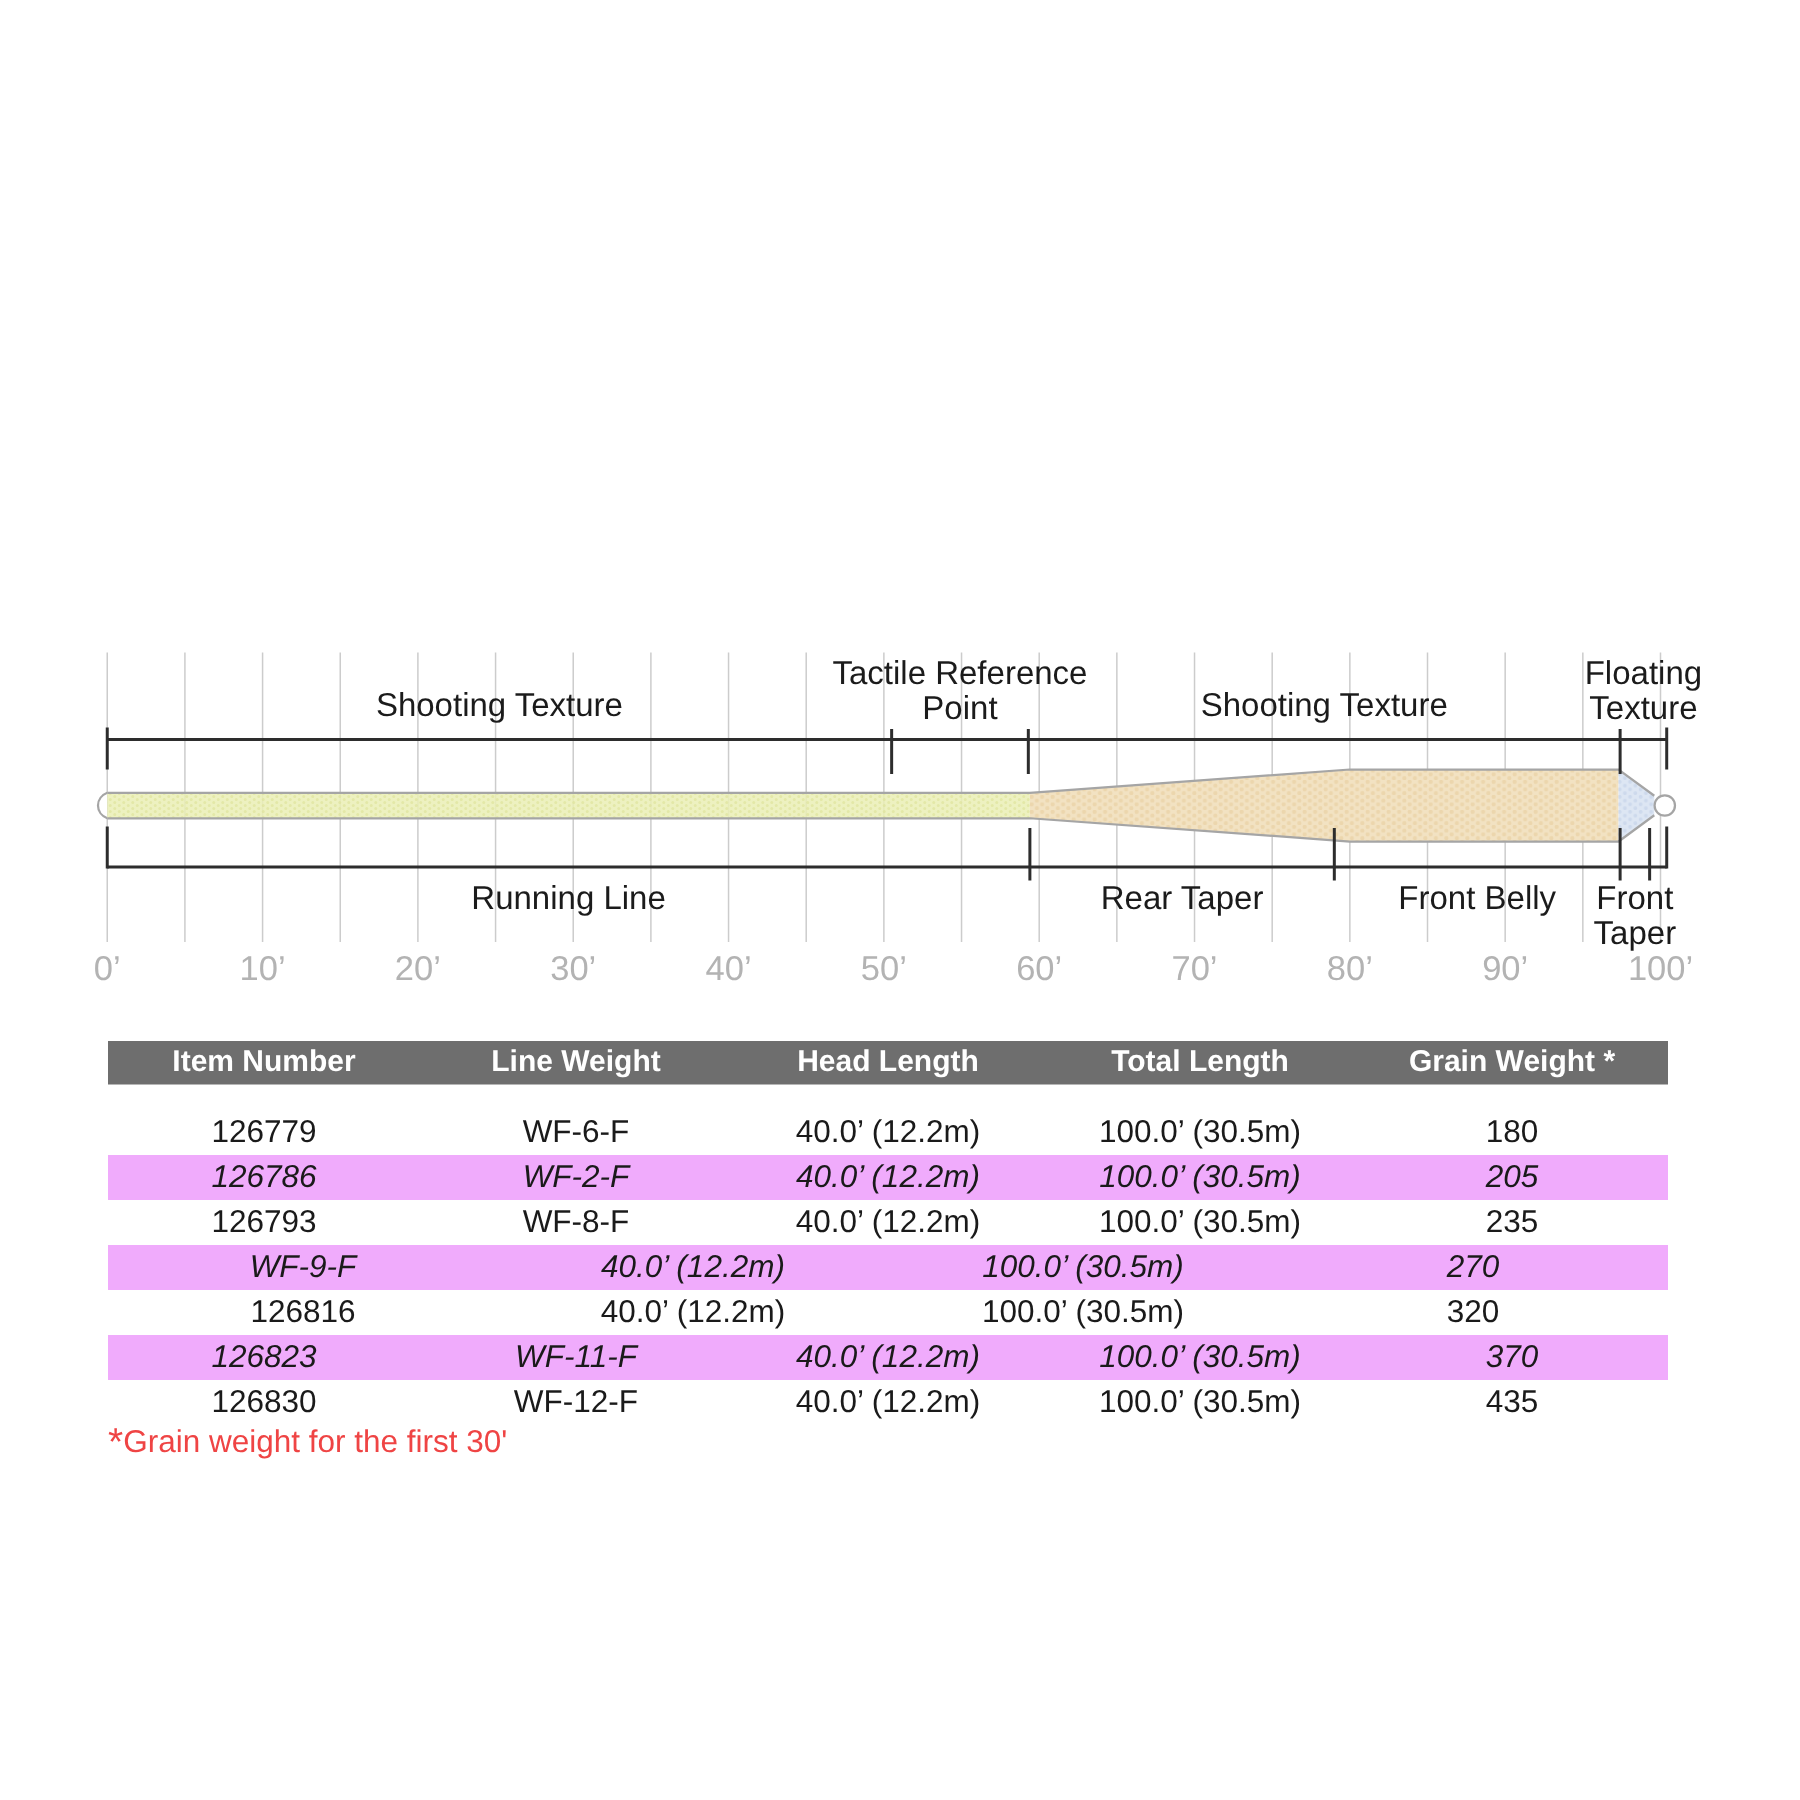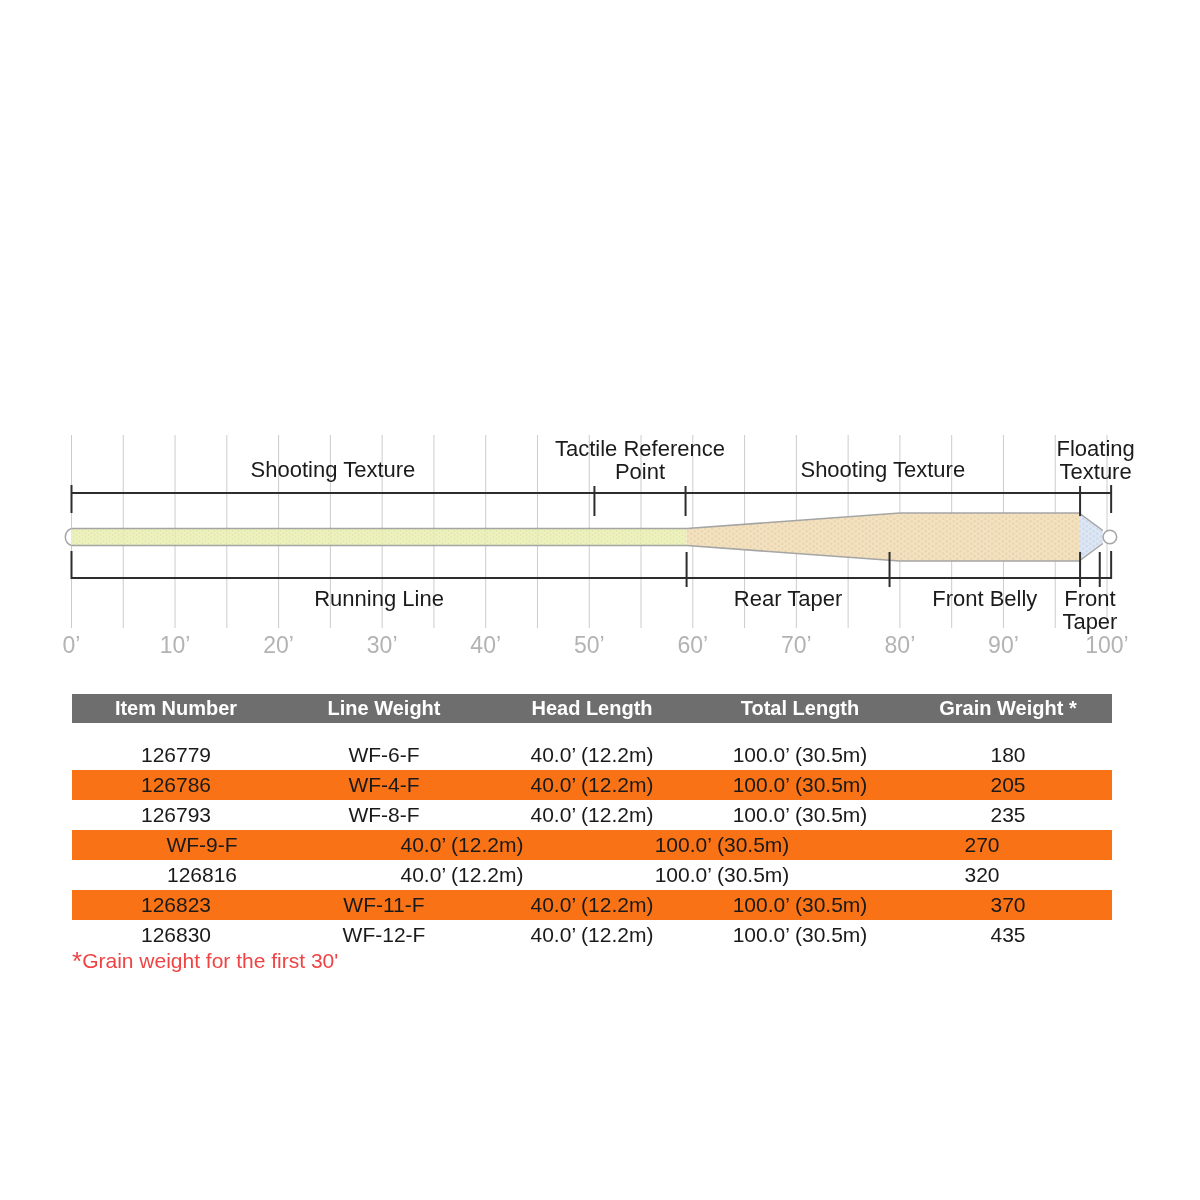--- a/index.html
+++ b/index.html
@@ -8,21 +8,21 @@
     font-family:"Liberation Sans",sans-serif;overflow:hidden;
   }
   svg{position:absolute;left:0;top:0;}
   svg text{font-family:"Liberation Sans",sans-serif;}
   .dlabel{font-size:22px;fill:#1b1b1b;}
   .axis-label{font-size:23px;fill:#b3b3b3;}
   .spec-table{position:absolute;left:72px;top:694px;width:1040px;}
   .thead{display:flex;height:29px;background:#6e6e6e;margin-bottom:17px;}
   .th{flex:1;color:#ffffff;font-weight:bold;font-size:20px;line-height:29px;text-align:center;white-space:nowrap;}
   .tr{display:flex;height:30px;background:#ffffff;align-items:flex-end;}
-  .tr.alt{background:#f97316;}
+  .tr.alt{background:#f0abfc;font-style:italic;}
   .td{flex:1;font-size:21px;line-height:30px;text-align:center;color:#1a1a1a;white-space:nowrap;}
   .footnote{position:absolute;left:72px;top:946px;width:1034px;text-align:left;font-size:21px;color:#ef4444;}
   .footnote .mark{font-size:26px;vertical-align:-2px;}
 </style>
 </head>
 <body>
 
 <svg width="1200" height="1200" viewBox="0 0 1200 1200">
   <defs>
     <pattern id="p-run" width="6" height="4" patternUnits="userSpaceOnUse">
@@ -127,21 +127,21 @@
   <div id="t-body">
       <div class="tr">
         <div class="td">126779</div>
         <div class="td">WF-6-F</div>
         <div class="td">40.0’ (12.2m)</div>
         <div class="td">100.0’ (30.5m)</div>
         <div class="td">180</div>
       </div>
       <div class="tr alt">
         <div class="td">126786</div>
-        <div class="td">WF-4-F</div>
+        <div class="td">WF-2-F</div>
         <div class="td">40.0’ (12.2m)</div>
         <div class="td">100.0’ (30.5m)</div>
         <div class="td">205</div>
       </div>
       <div class="tr">
         <div class="td">126793</div>
         <div class="td">WF-8-F</div>
         <div class="td">40.0’ (12.2m)</div>
         <div class="td">100.0’ (30.5m)</div>
         <div class="td">235</div>

